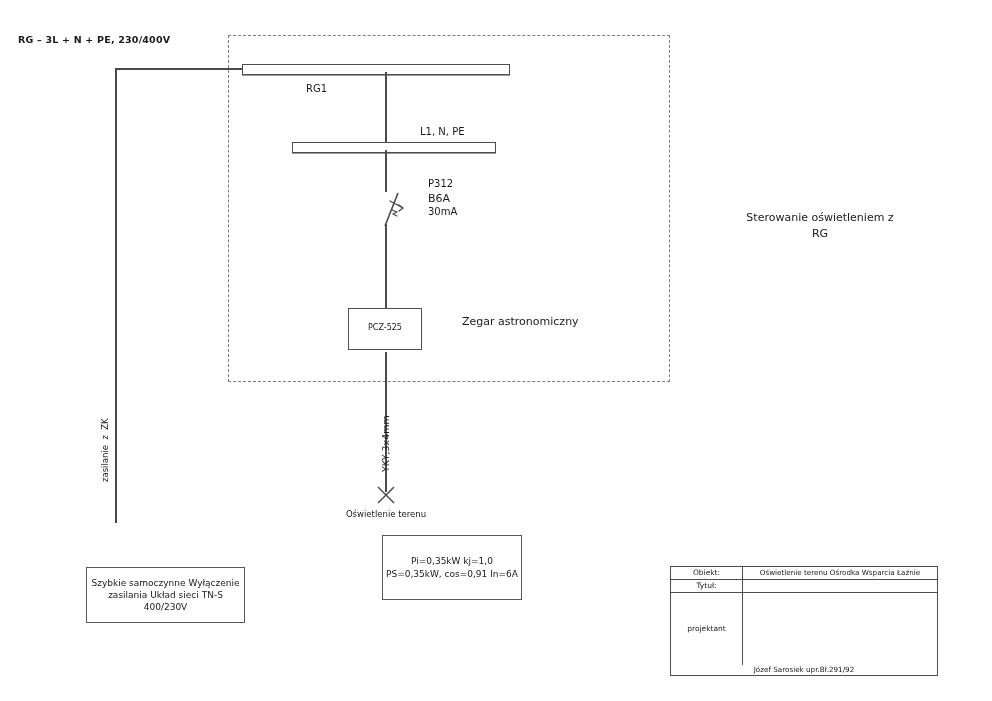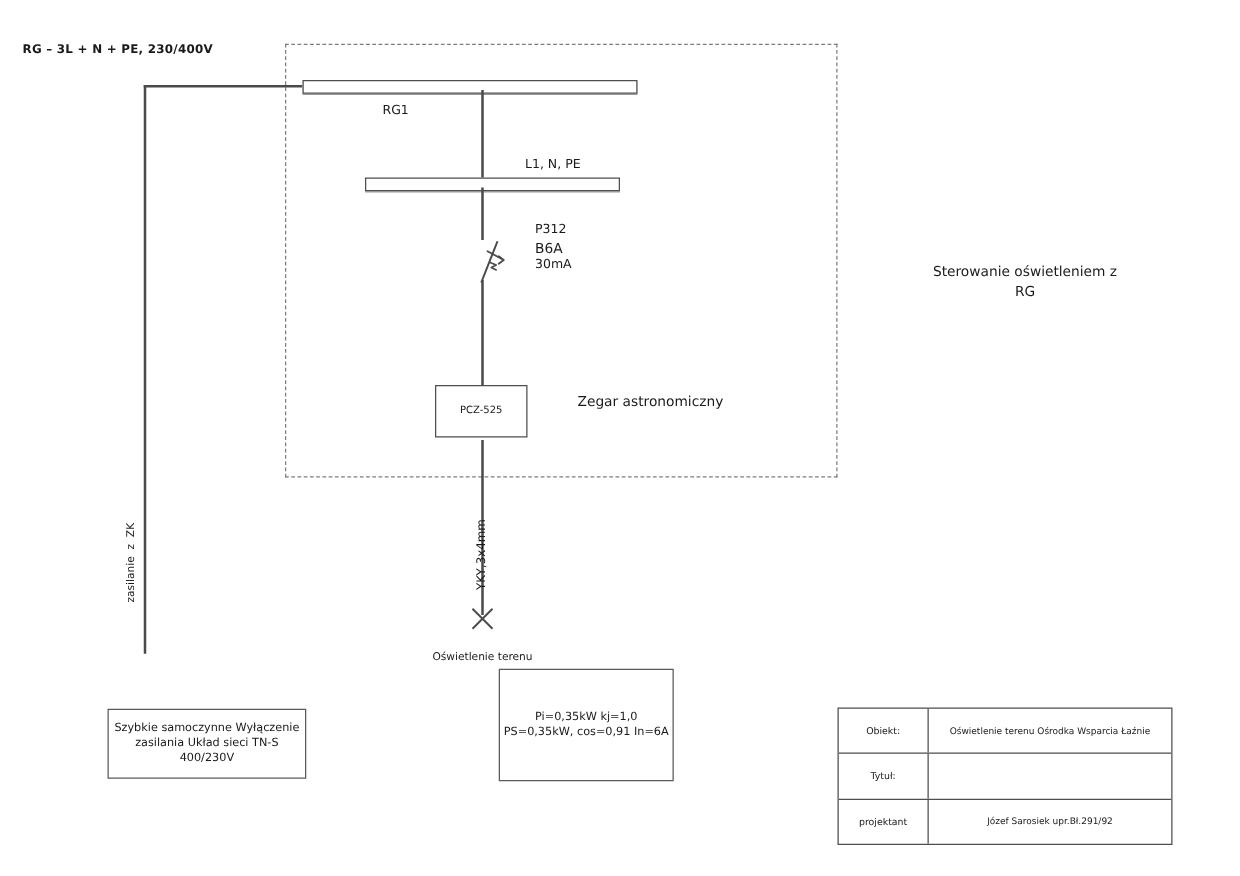--- a/index.html
+++ b/index.html
@@ -99,21 +99,21 @@
     display: flex;
     flex-direction: column;
     background: #fff;
   }
   #title-block .tb-row {
     display: flex;
     flex: 1 1 0;
     border-bottom: 1.4px solid #4e4e4e;
     box-sizing: border-box;
   }
-  #title-block .tb-row:last-child { border-bottom: none; }
+  #title-block .tb-row:last-child { border-bottom: none; flex-direction: column; }
   #title-block .tb-key {
     width: 72px;
     flex: 0 0 72px;
     border-right: 1.4px solid #4e4e4e;
     display: flex;
     align-items: center;
     justify-content: center;
     box-sizing: border-box;
     font-size: 7.5px;
   }
@@ -179,29 +179,29 @@
 RG</div>
 
   <div class="vline" style="left:385px; top:352px; height:140px;"></div>
   <div class="rot txt" style="left:380px; top:472px; font-size:9.5px;">YKY,3x4mm</div>
 
   <svg class="sym" style="left:375px; top:484px;" width="22" height="22" viewBox="0 0 22 22">
     <line x1="3" y1="3" x2="19" y2="19" stroke="#4a4a4a" stroke-width="1.5"></line>
     <line x1="19" y1="3" x2="3" y2="19" stroke="#4a4a4a" stroke-width="1.5"></line>
   </svg>
 
-  <div class="txt center" style="left:326px; top:509px; width:120px; font-size:8.5px;margin-top:12px;">Oświetlenie terenu</div>
+  <div class="txt center" style="left:326px; top:509px; width:120px; font-size:8.5px;">Oświetlenie terenu</div>
 
   <div class="notebox" style="left:86px; top:567px; width:159px; height:56px;">
     <div class="notetext" style="font-size:9px;">Szybkie samoczynne
 Wyłączenie zasilania
 Układ sieci TN-S 400/230V</div>
   </div>
 
-  <div class="notebox" style="left:399px; top:535px; width:140px; height:90px;">
+  <div class="notebox" style="left:382px; top:535px; width:140px; height:65px;">
     <div class="notetext" style="font-size:9px;">Pi=0,35kW
 kj=1,0
 PS=0,35kW, cos=0,91
 In=6A</div>
   </div>
 
   <div id="title-block">
     <div class="tb-row">
       <div class="tb-key">Obiekt:</div>
       <div class="tb-val">Oświetlenie terenu Ośrodka Wsparcia

